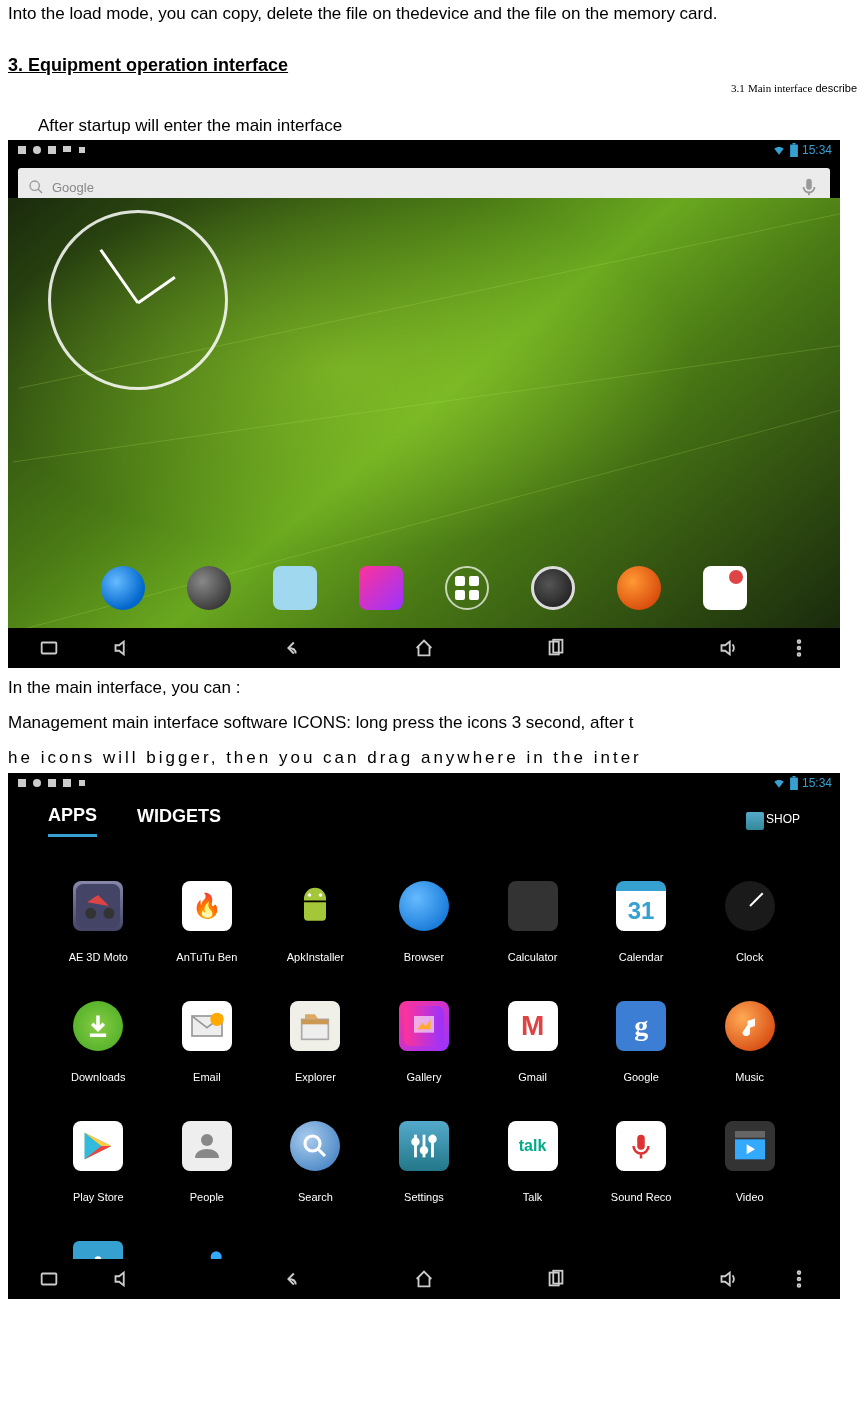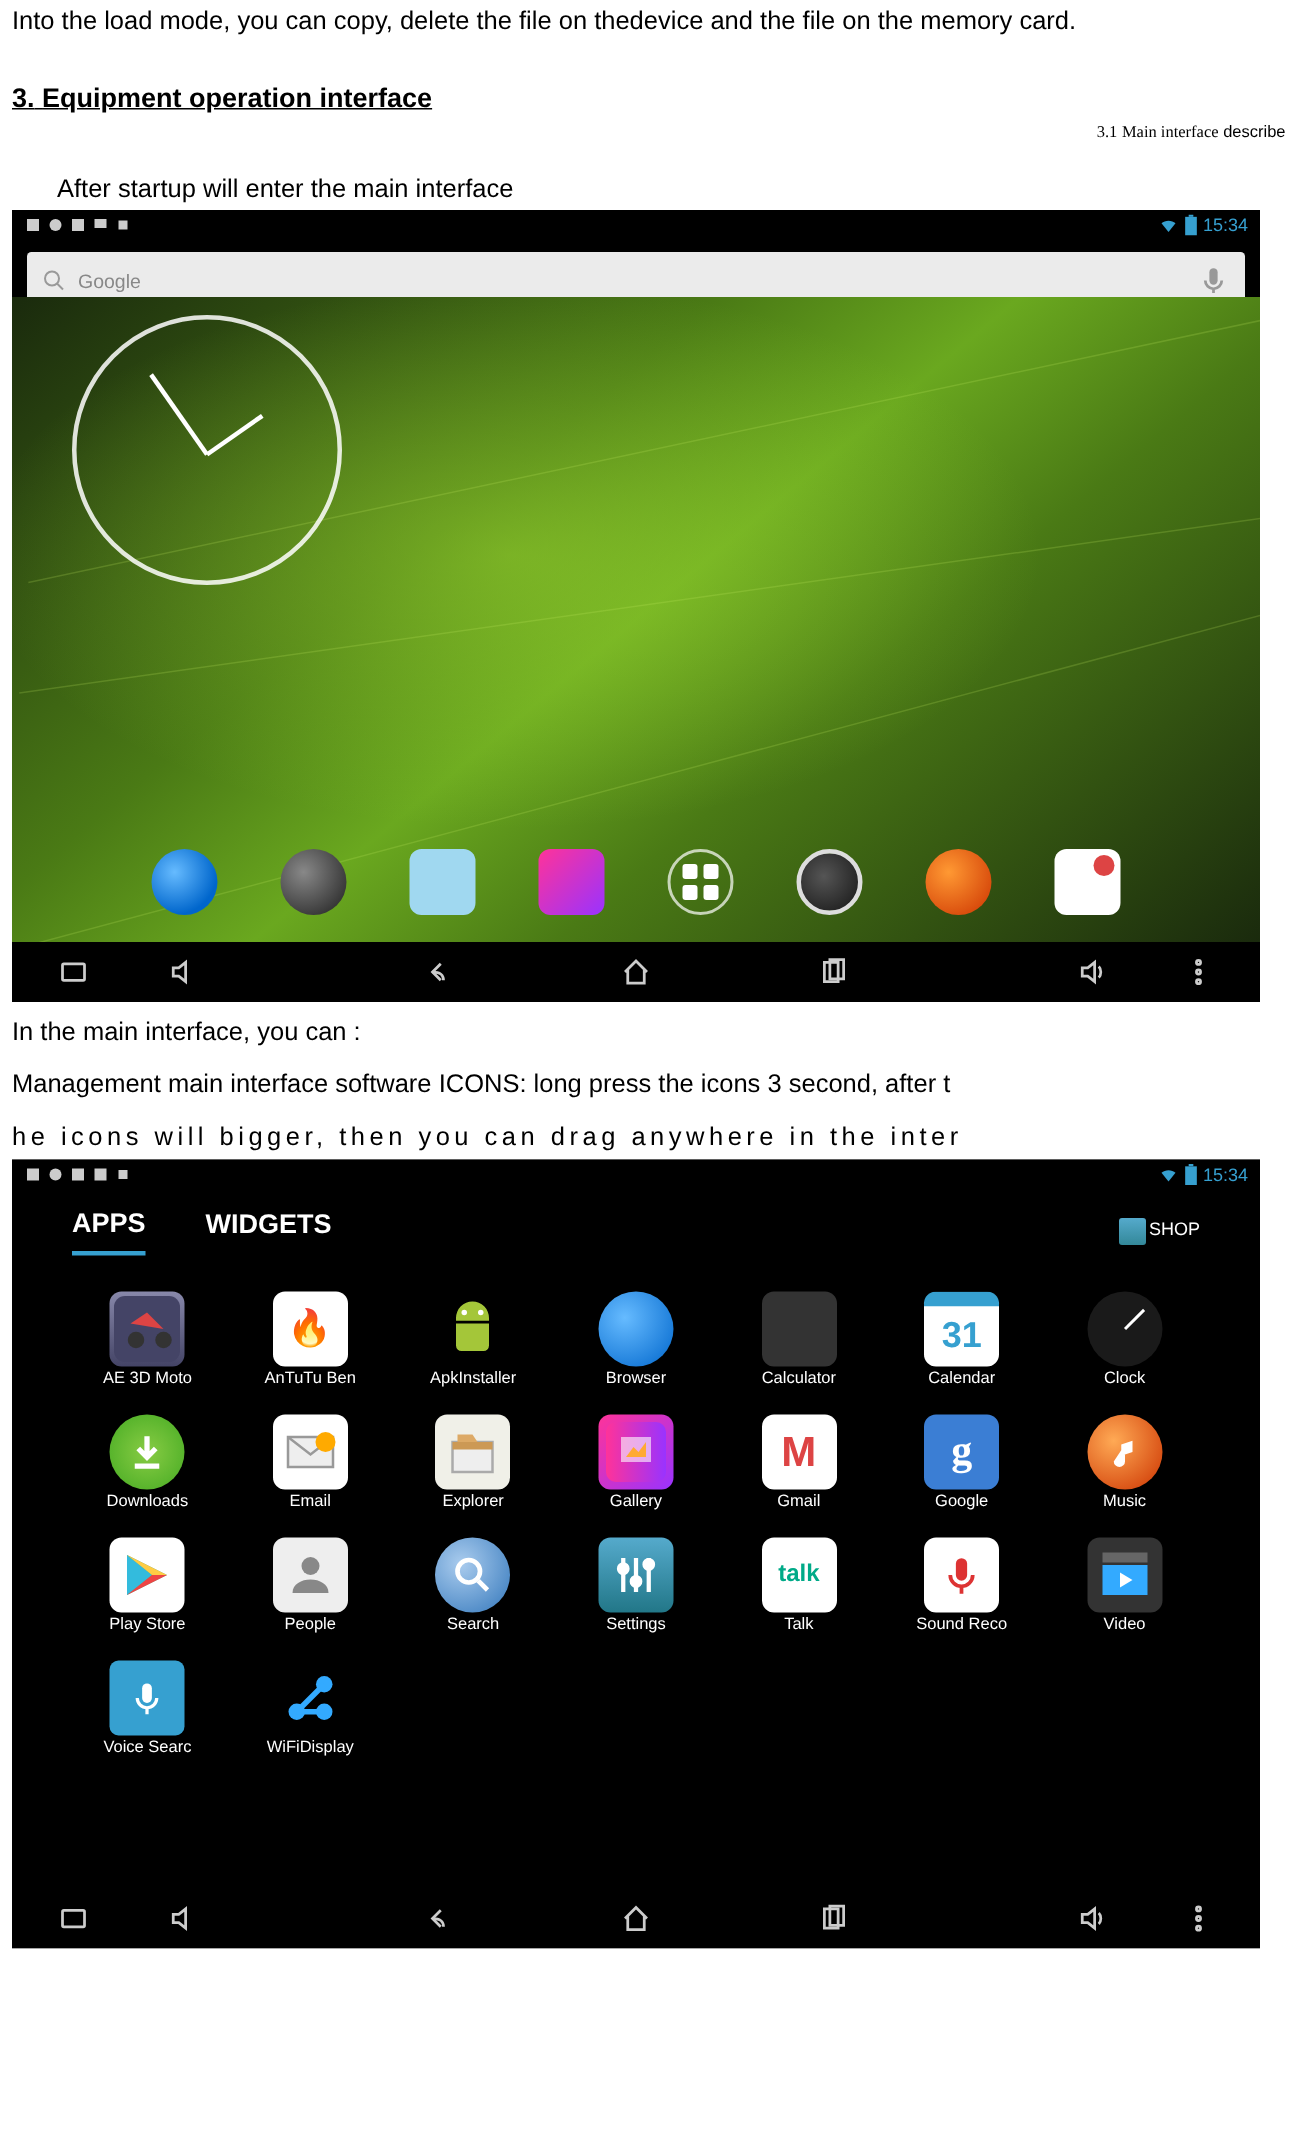--- a/index.html
+++ b/index.html
@@ -62,21 +62,21 @@
 
     
     .screenshot2 { width: 832px; height: 526px; }
     .drawer-tabs { display: flex; align-items: center; padding: 12px 40px 8px; gap: 40px; }
     .tab { color: #fff; font-size: 18px; font-weight: bold; padding-bottom: 8px; }
     .tab-active { border-bottom: 3px solid #36a0d0; }
     .shop-btn { margin-left: auto; color: #fff; font-size: 12px; display: flex; align-items: flex-start; gap: 2px; }
     .shop-icon { width: 18px; height: 18px; background: linear-gradient(#5ac, #389); border-radius: 2px; }
 
     .app-grid { display: grid; grid-template-columns: repeat(7, 1fr); gap: 18px 8px; padding: 16px 40px; }
-    .app-item { display: flex; flex-direction: column; align-items: center; gap: 2px; }
+    .app-item { display: flex; flex-direction: column; align-items: center; gap: 20px; margin-top: 20px; }
     .app-icon { width: 50px; height: 50px; border-radius: 8px; display: flex; align-items: center; justify-content: center; font-size: 22px; color: #fff; }
     .app-label { color: #fff; font-size: 11px; text-align: center; white-space: nowrap; overflow: hidden; width: 80px; text-overflow: ellipsis; }
 
     
     .ico-moto { background: linear-gradient(#88a, #446); }
     .ico-antutu { background: #fff; }
     .ico-antutu::after { content: '🔥'; font-size: 24px; }
     .ico-apkinstaller { background: transparent; }
     .ico-browser { background: radial-gradient(circle at 35% 35%, #6bf, #06c); border-radius: 50%; }
     .ico-calc { background: #333; display: grid; grid-template-columns: 1fr 1fr; grid-template-rows: 1fr 1fr; }

